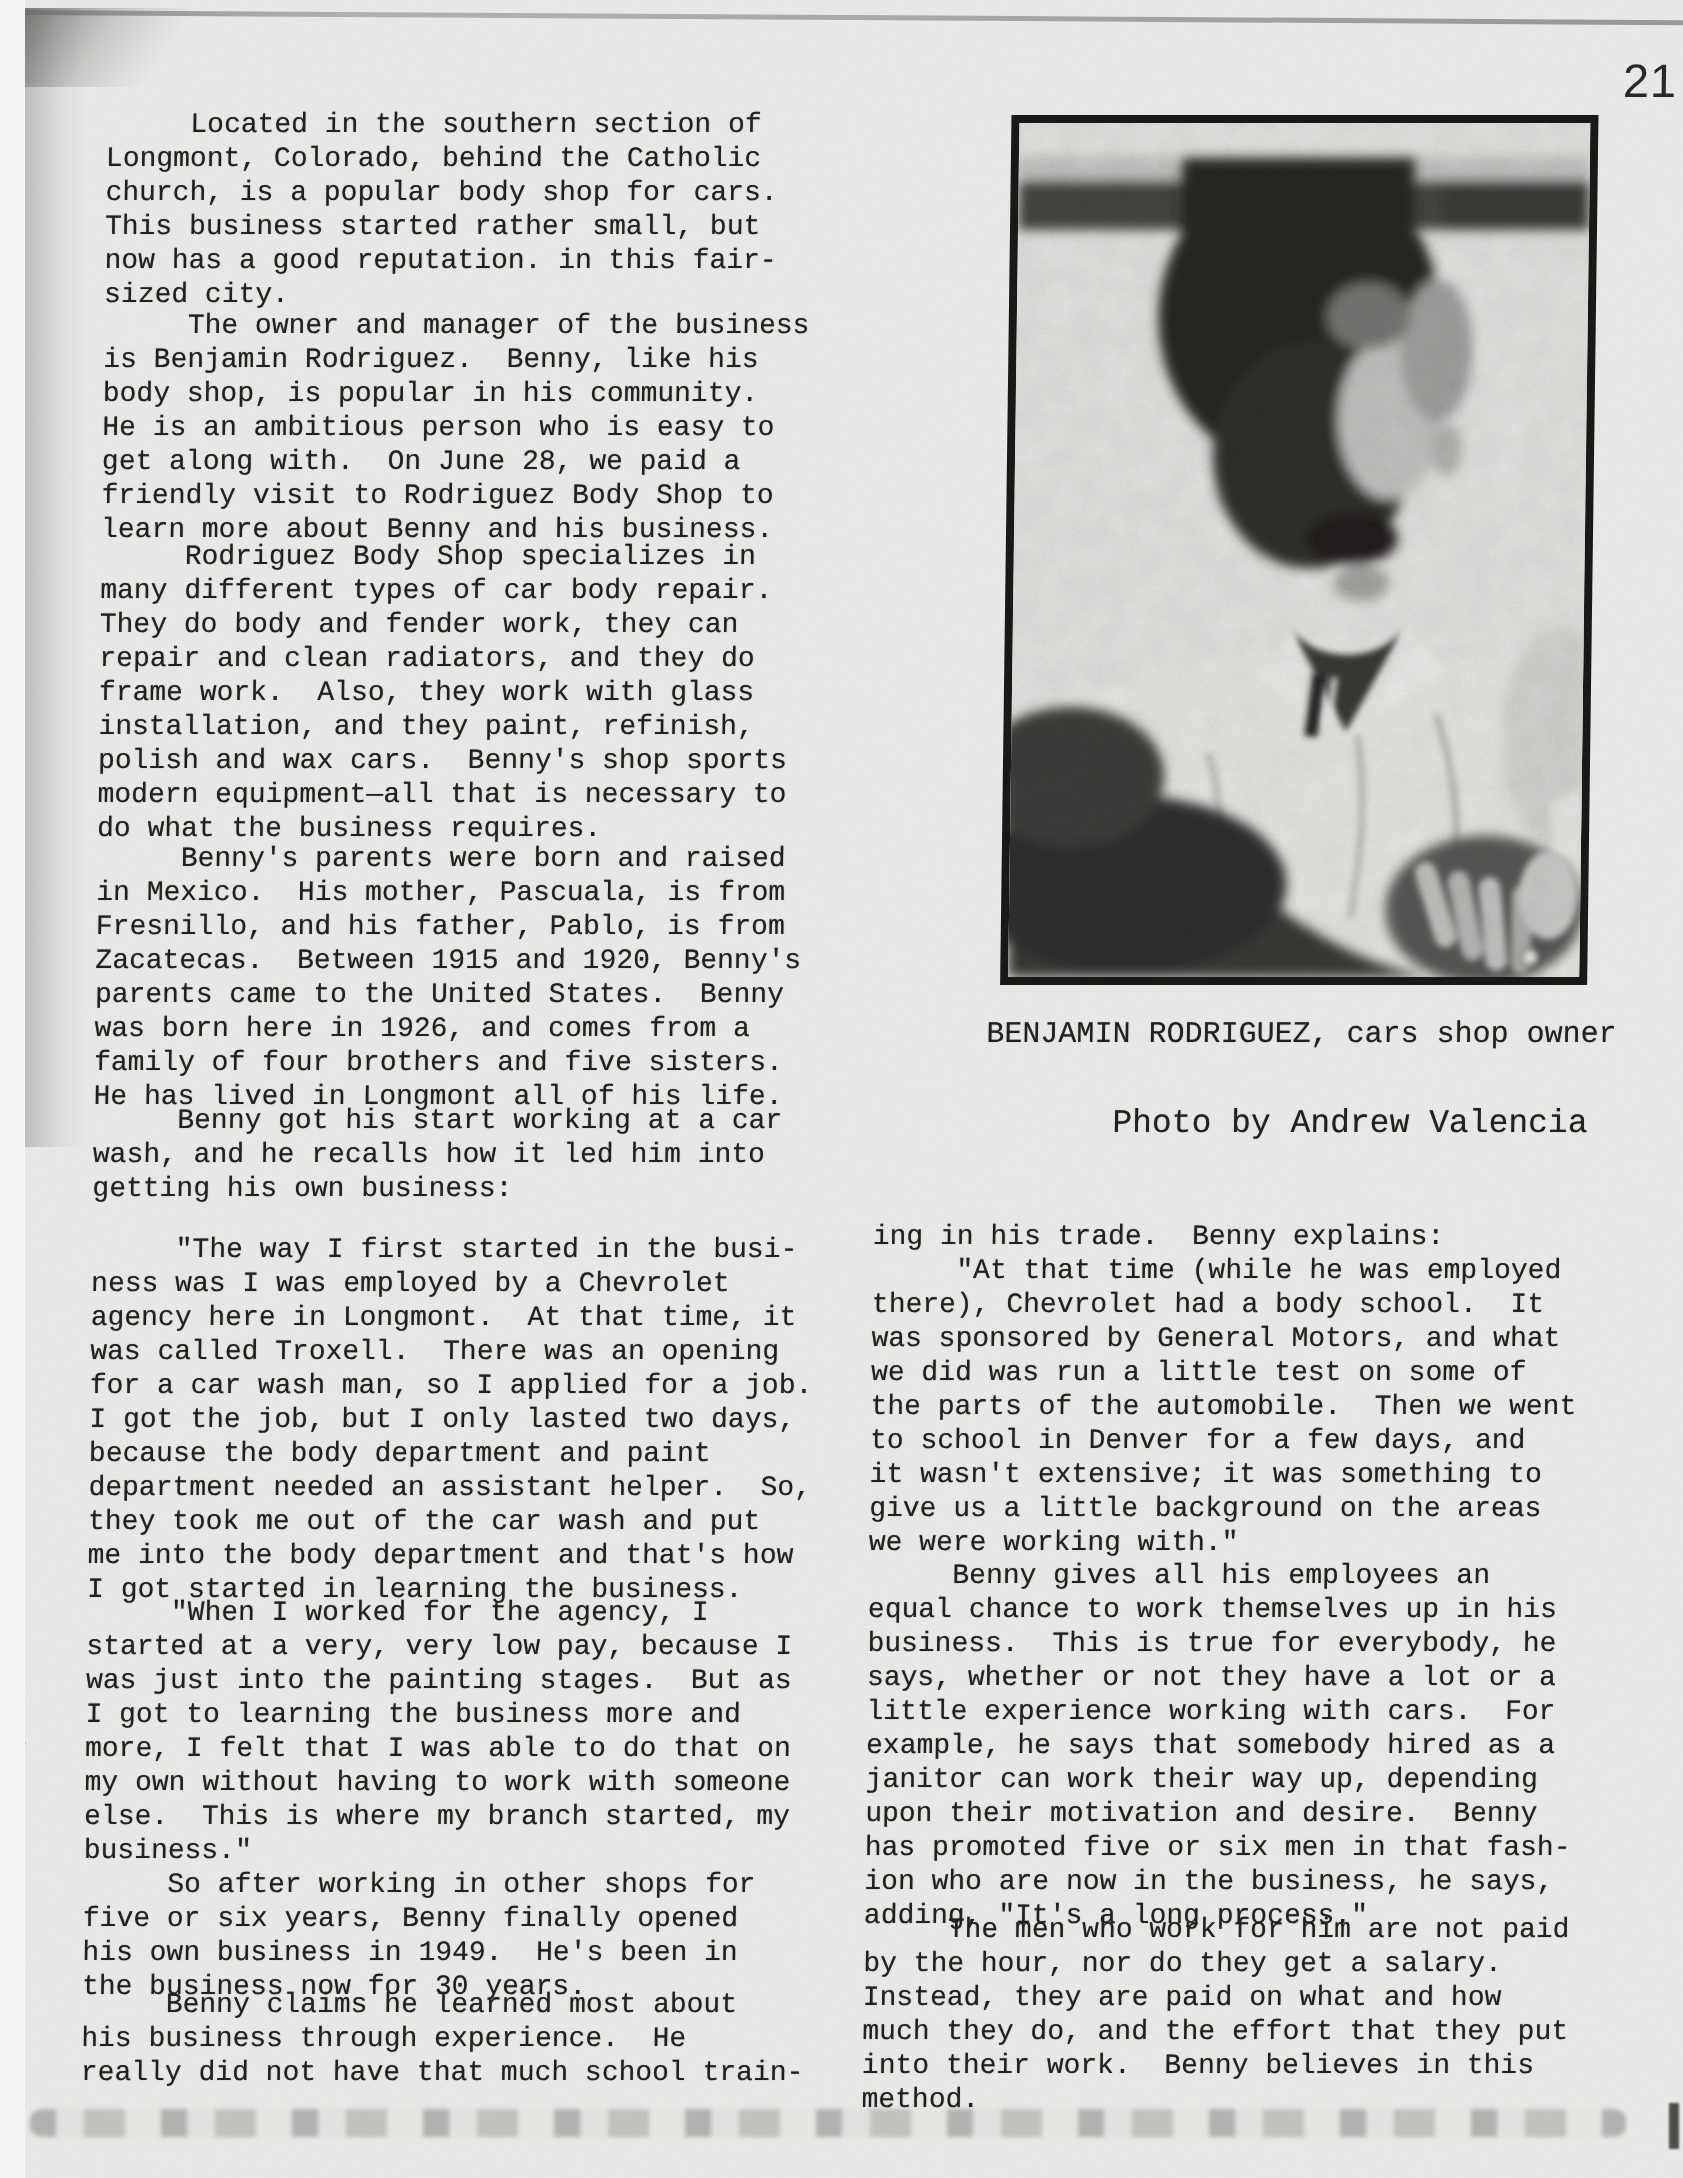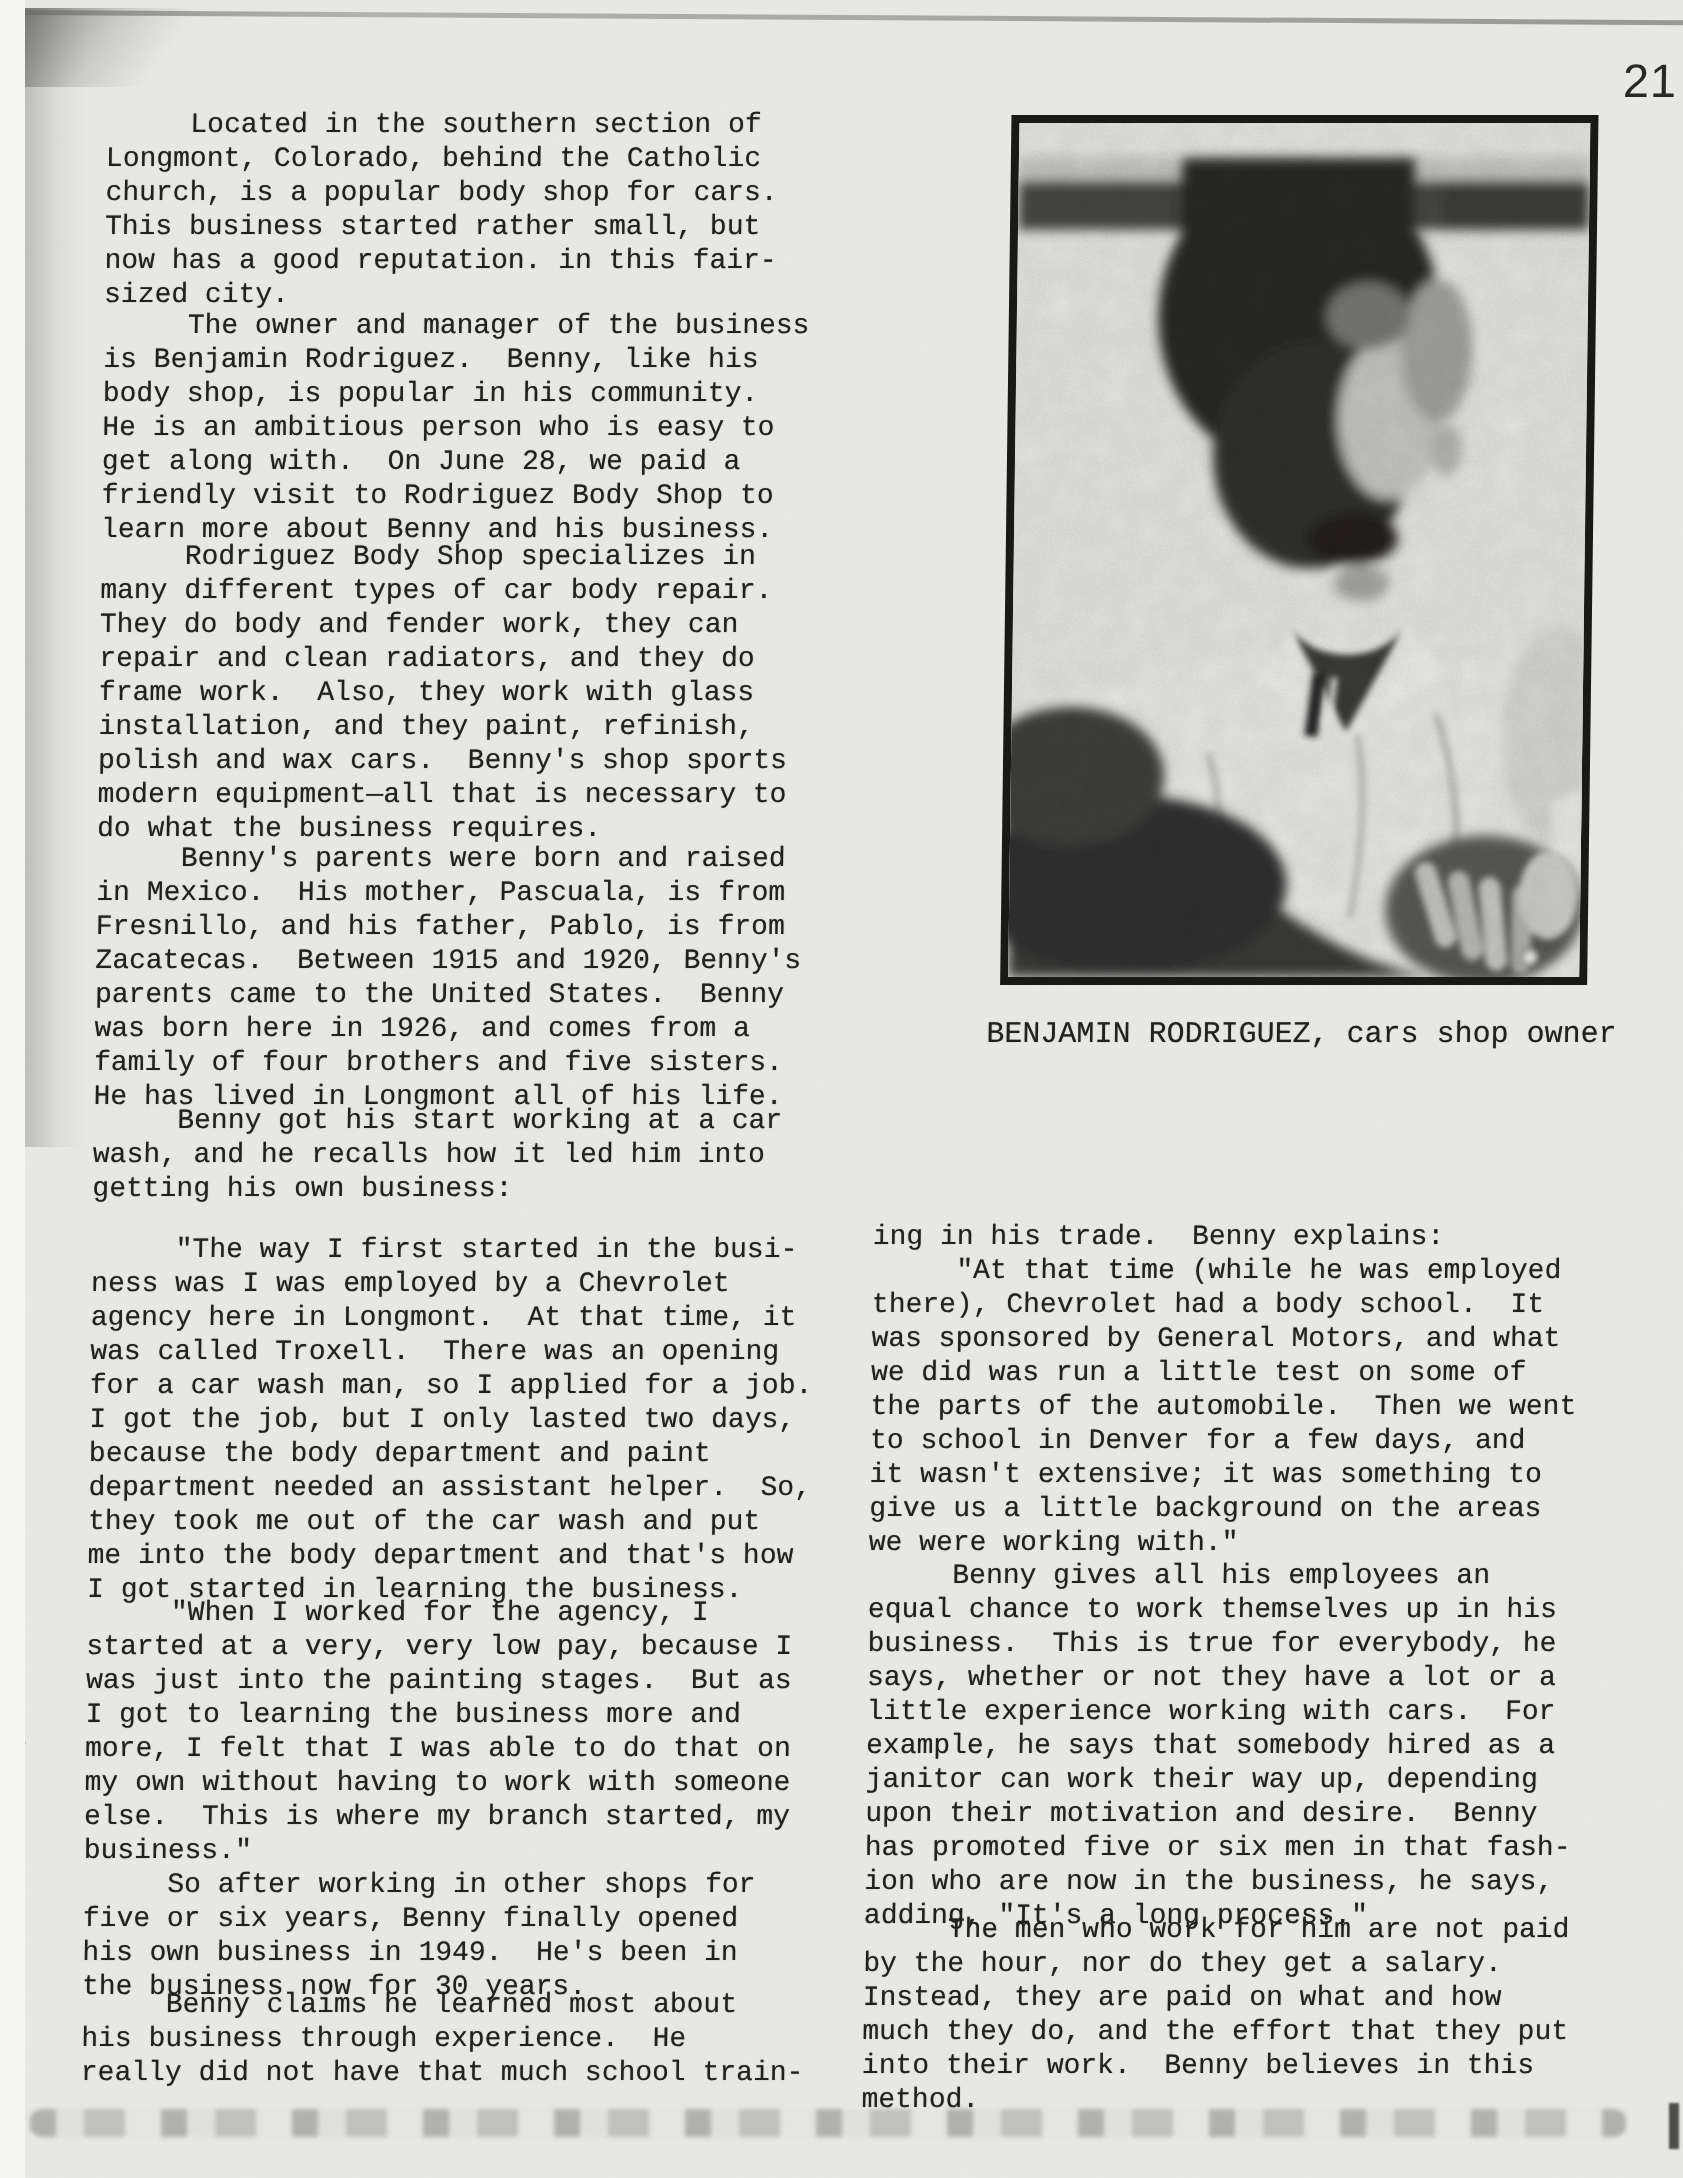--- a/index.html
+++ b/index.html
@@ -235,20 +235,21 @@
             <circle cx="527" cy="843" r="8" fill="#f5f5f3" stroke="#333331" stroke-width="2"></circle>
           </g>
         </g>
 
         <rect x="0" y="0" width="577" height="863" filter="url(#blotch)" opacity=".28" style="mix-blend-mode:multiply"></rect>
         <rect x="0" y="0" width="577" height="863" filter="url(#grain)" opacity=".16" style="mix-blend-mode:multiply"></rect>
       </svg>
     </figure>
 
     <div class="caption">BENJAMIN RODRIGUEZ, cars shop owner</div>
+    <div class="credit">Photo by Andrew Valencia</div>
 
     <div class="margin-mark">s</div>
   </div>
 
   <div class="bottom-band"></div>
   <div class="band-cap"></div>
 
   <svg class="noise" width="1683" height="2178" viewBox="0 0 1700 2200">
     <filter id="pagegrain">
       <feTurbulence type="fractalNoise" baseFrequency="0.7" numOctaves="2"></feTurbulence>

